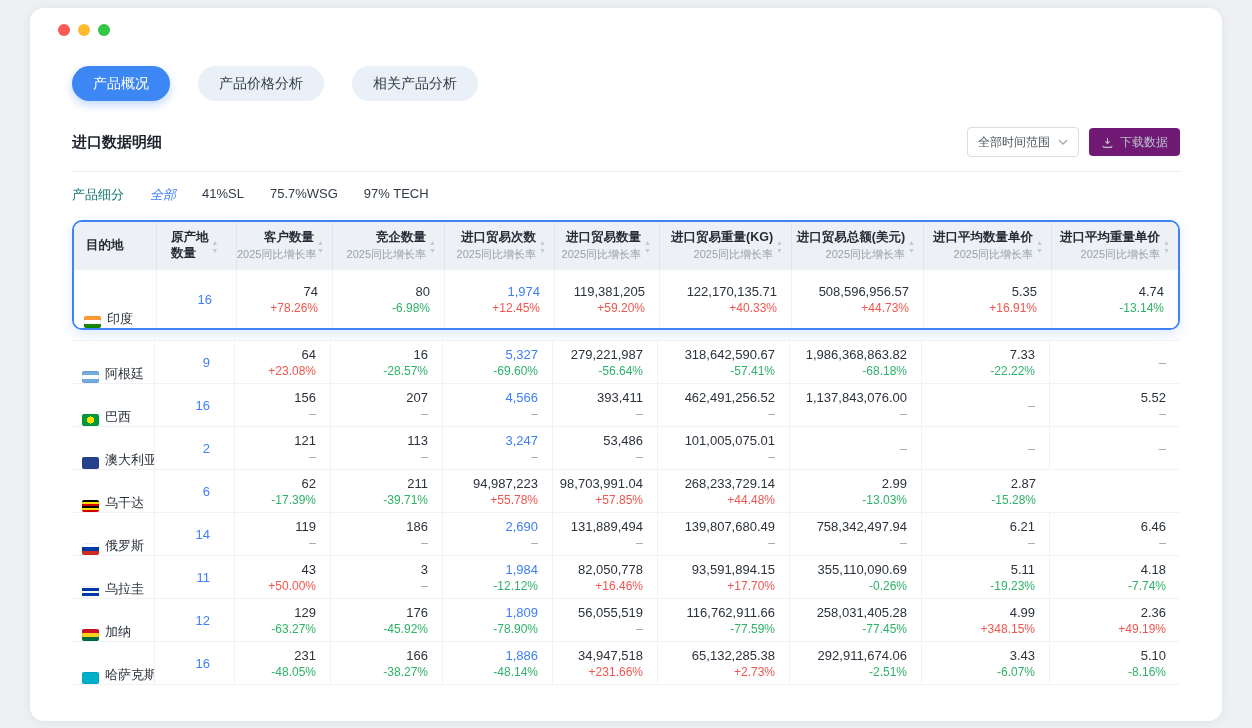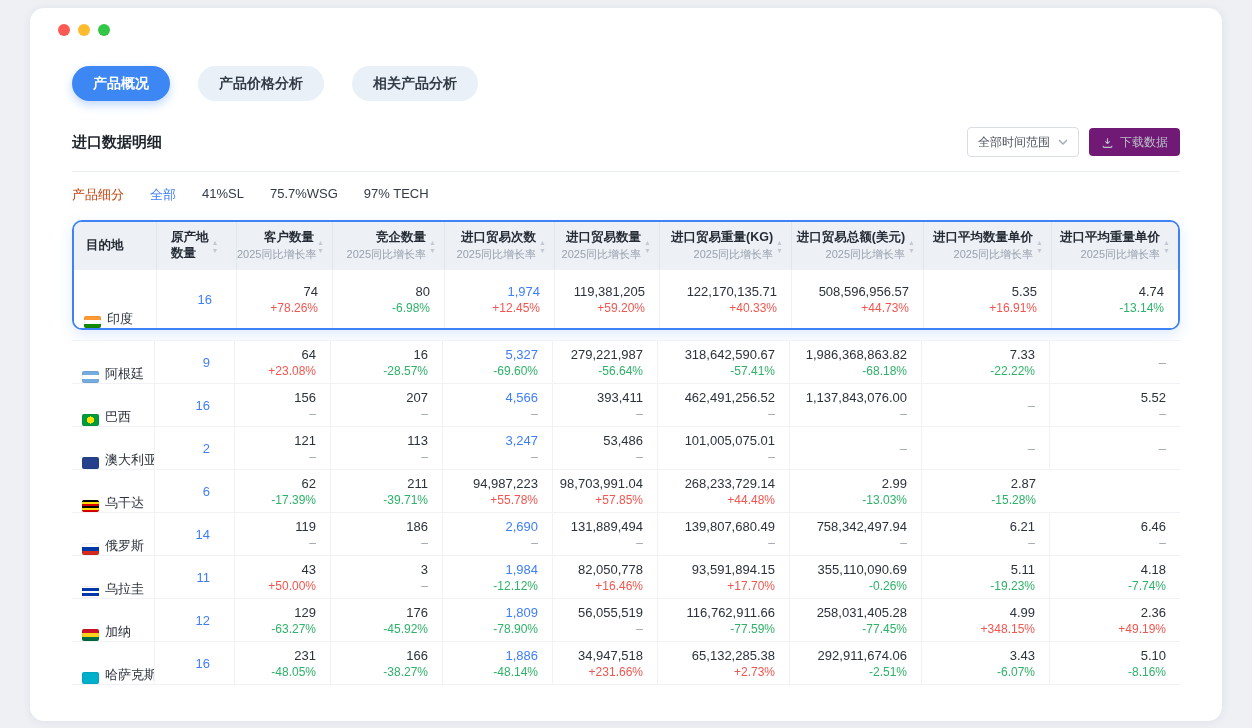--- a/index.html
+++ b/index.html
@@ -11,38 +11,38 @@
   .window{
     width:1192px;margin:8px auto 0;background:#fff;border-radius:14px;
     box-shadow:0 1px 10px rgba(31,45,61,.08);
     min-height:706px;box-sizing:border-box;padding-bottom:36px;
   }
   .lights{display:flex;gap:8px;padding:16px 0 0 28px;}
   .light{width:12px;height:12px;border-radius:50%;}
   .content{padding:0 42px;}
 
   .tabs{display:flex;gap:28px;margin-top:30px;}
-  .tab{height:35px;padding:0 21px;border:none;border-radius:18px;font-size:14px;font-weight:700;
+  .tab{height:35px;padding:0 21px;border:none;border-radius:18px;font-size:14px;font-weight:400;
     background:#e9f0f8;color:#333b46;cursor:pointer;font-family:inherit;}
   .tab.active{background:#3d87f5;color:#fff;box-shadow:0 4px 10px rgba(61,135,245,.32);}
 
   .sec-head{display:flex;align-items:center;justify-content:space-between;margin-top:26px;
     padding-bottom:14px;border-bottom:1px solid #e9edf2;}
   .sec-title{font-size:15px;font-weight:700;color:#1d232b;}
   .sec-actions{display:flex;gap:10px;align-items:center;}
   .select{display:flex;align-items:center;gap:8px;height:28px;padding:0 10px;border:1px solid #d9dee5;
     border-radius:4px;font-size:12px;color:#4c545e;background:#fff;cursor:pointer;}
   .dl-btn{display:flex;align-items:center;gap:6px;height:28px;padding:0 12px;background:#701a75;
     border:none;border-radius:4px;font-size:12px;color:#bac1ca;font-family:inherit;}
 
   .filter-row{display:flex;align-items:center;gap:26px;margin-top:14px;font-size:13px;}
-  .filter-label{color:#c2410c;}
+  .filter-label{color:#0f766e;}
   .filter-opts{display:flex;gap:26px;}
   .f-opt{color:#333b46;cursor:pointer;}
-  .f-opt.active{color:#3e7ef7;}
+  .f-opt.active{color:#3e7ef7;font-style:italic;}
 
   .table-wrap{margin-top:16px;}
   .hl-box{border:2px solid #3f82f6;border-radius:10px;overflow:hidden;background:#fff;
     box-shadow:0 5px 14px rgba(63,130,246,.16);}
 
   .trow{display:grid;grid-template-columns:83px 80px 96px 112px 110px 105px 132px 132px 128px minmax(0,1fr);}
   .thead{background:#edf1f6;height:48px;}
   .th{display:flex;align-items:center;justify-content:flex-end;padding-right:8px;
     border-right:1px solid #e1e6ed;min-width:0;}
   .th:last-child{border-right:none;}

